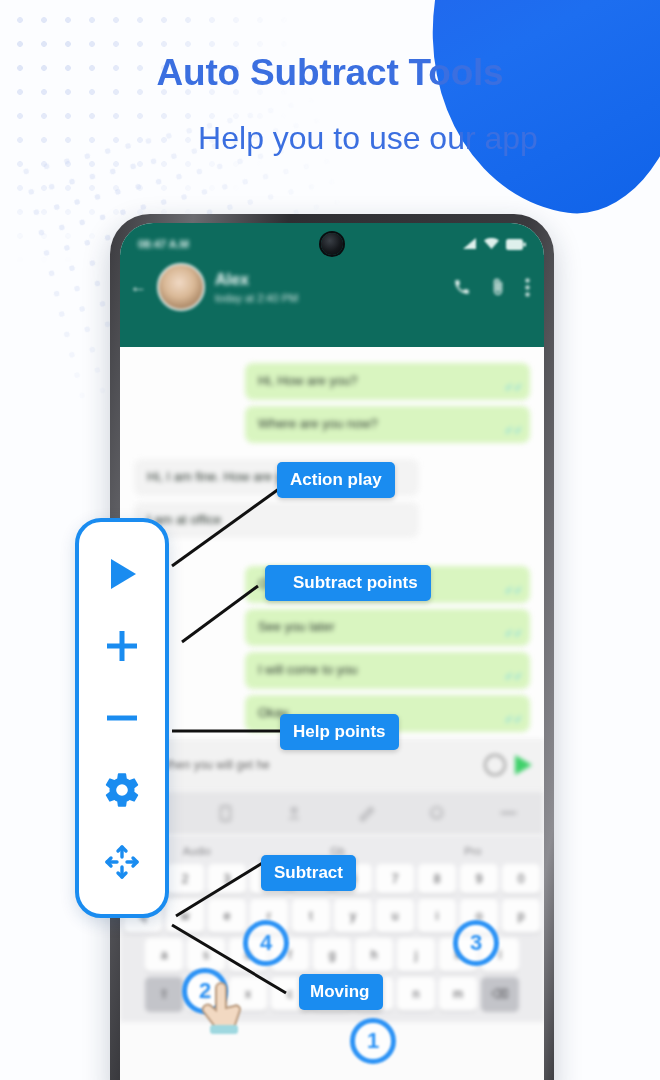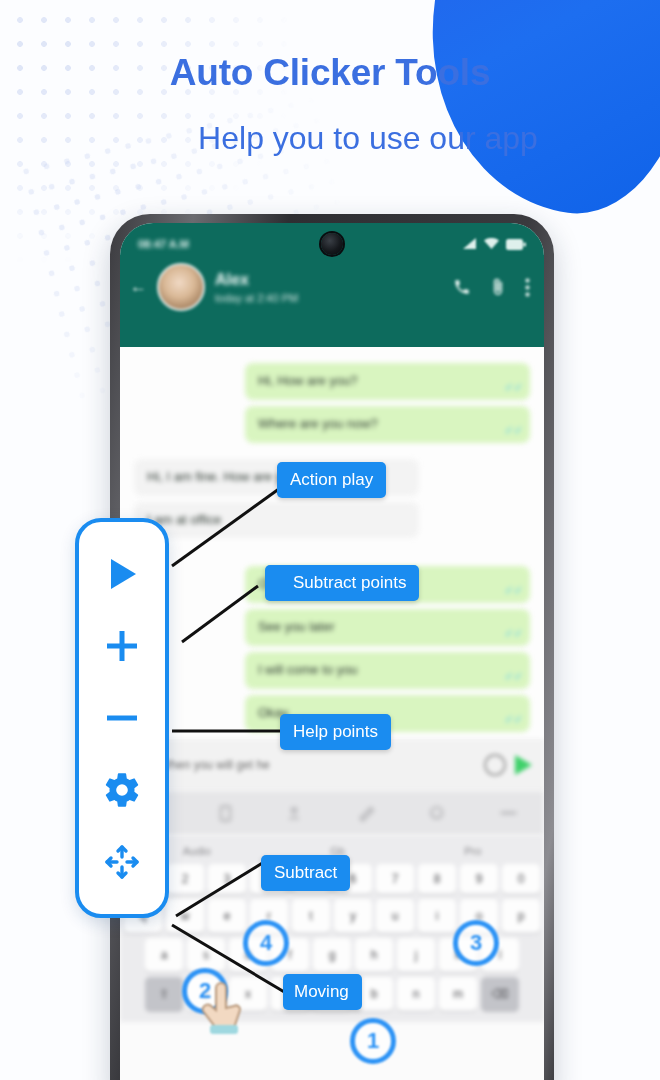--- a/index.html
+++ b/index.html
@@ -231,32 +231,32 @@
 
   
   .lines { position: absolute; left: 0; top: 0; width: 660px; height: 1080px; z-index: 45; pointer-events: none; }
 
   
   .callout {
     position: absolute;
     background: #1a8cf0;
     color: #ffffff;
     font-size: 17px;
-    font-weight: normal;
+    font-weight: bold;
     border-radius: 5px;
     padding: 8px 13px;
     white-space: nowrap;
     z-index: 50;
     box-shadow: 0 2px 5px rgba(0,0,0,.18);
   }
   .c-action   { left: 277px; top: 462px; }
   .c-subtract { left: 265px; top: 565px; padding-left: 28px; }
   .c-swipe    { left: 280px; top: 714px; }
   .c-settings { left: 261px; top: 855px; }
-  .c-moving   { left: 283px; top: 974px; padding-left: 11px; }
+  .c-moving   { left: 299px; top: 974px; padding-left: 11px; }
 
   
   .step {
     position: absolute;
     width: 46px; height: 46px;
     border-radius: 50%;
     border: 5px solid #2d93f5;
     background: rgba(255,255,255,.55);
     color: #2d93f5;
     display: flex; align-items: center; justify-content: center;
@@ -279,21 +279,21 @@
 </style>
 </head>
 <body>
 
 <div id="stage">
 
   <div class="bg-dots"></div>
   <div class="bg-dots b2"></div>
   <div class="bg-blob"></div>
 
-  <div class="title">Auto Clicker Tools</div>
+  <div class="title">Auto Subtract Tools</div>
   <div class="subtitle">Help you to use our app</div>
 
   <div class="phone">
     <div class="screen">
 
       <div class="wa-header">
         <div class="punchhole"></div>
         <div class="status-row">
           <span class="status-time">08:47 A.M</span>
           <span class="status-icons">

